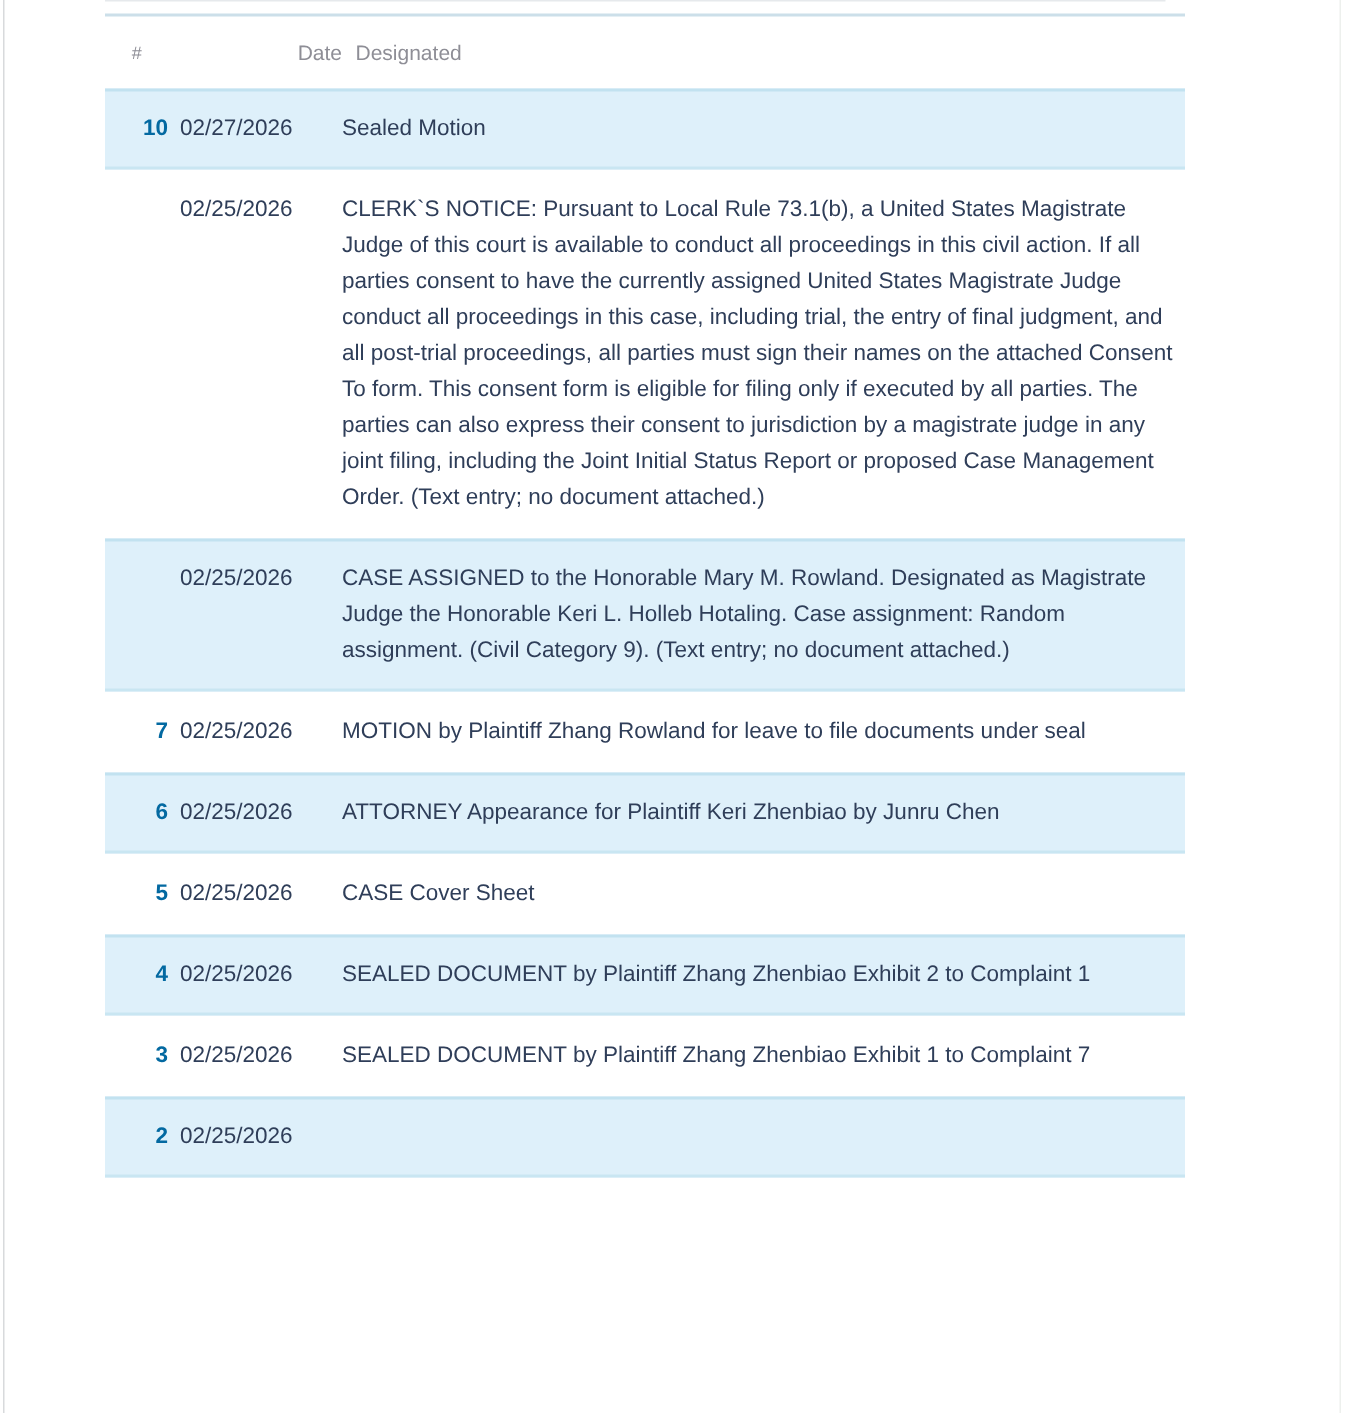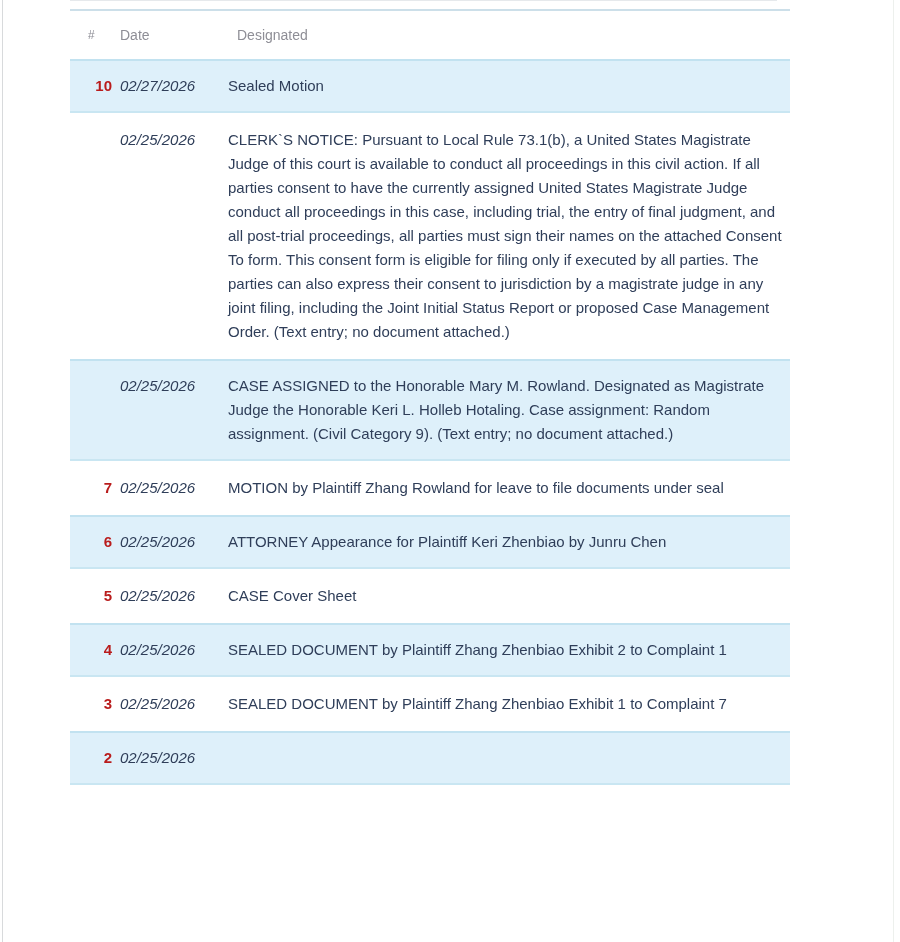--- a/index.html
+++ b/index.html
@@ -23,45 +23,45 @@
   .thead {
     display: grid;
     grid-template-columns: 42px 116px 1fr;
     border-top: 2px solid #ccdfe9;
     padding: 16px 0 15px 0;
     color: #8e8e96;
     font-size: 14px;
     line-height: 17px;
   }
   .th-num  { text-align: center; font-size: 12px; font-style: italic; }
-  .th-date { padding-left: 8px; }
+  .th-date { padding-left: 8px; text-align: right; }
   .th-desc { padding-left: 9px; padding-right: 26px; }
 
   .row {
     display: grid;
     grid-template-columns: 42px 116px 1fr;
     padding: 13px 0;
     margin-bottom: 2px;
     font-size: 15px;
     line-height: 24px;
     color: #2f3e59;
     background: transparent;
   }
   .row.highlight {
     background: #def0fa;
     border-top: 2px solid #c2e2f0;
     border-bottom: 2px solid #c9e6f2;
   }
   .cell-num {
     text-align: right;
-    color: #b91c1c;
+    color: #0369a1;
     font-weight: bold;
     cursor: pointer;
   }
-  .cell-date { padding-left: 8px; white-space: nowrap; font-style: italic; }
+  .cell-date { padding-left: 8px; white-space: nowrap; }
   .cell-desc { padding-right: 8px; }
 </style>
 </head>
 <body>
 
 <div class="edge-left"></div>
 <div class="edge-right"></div>
 <div class="edge-top"></div>
 
 <div class="docket-table">

